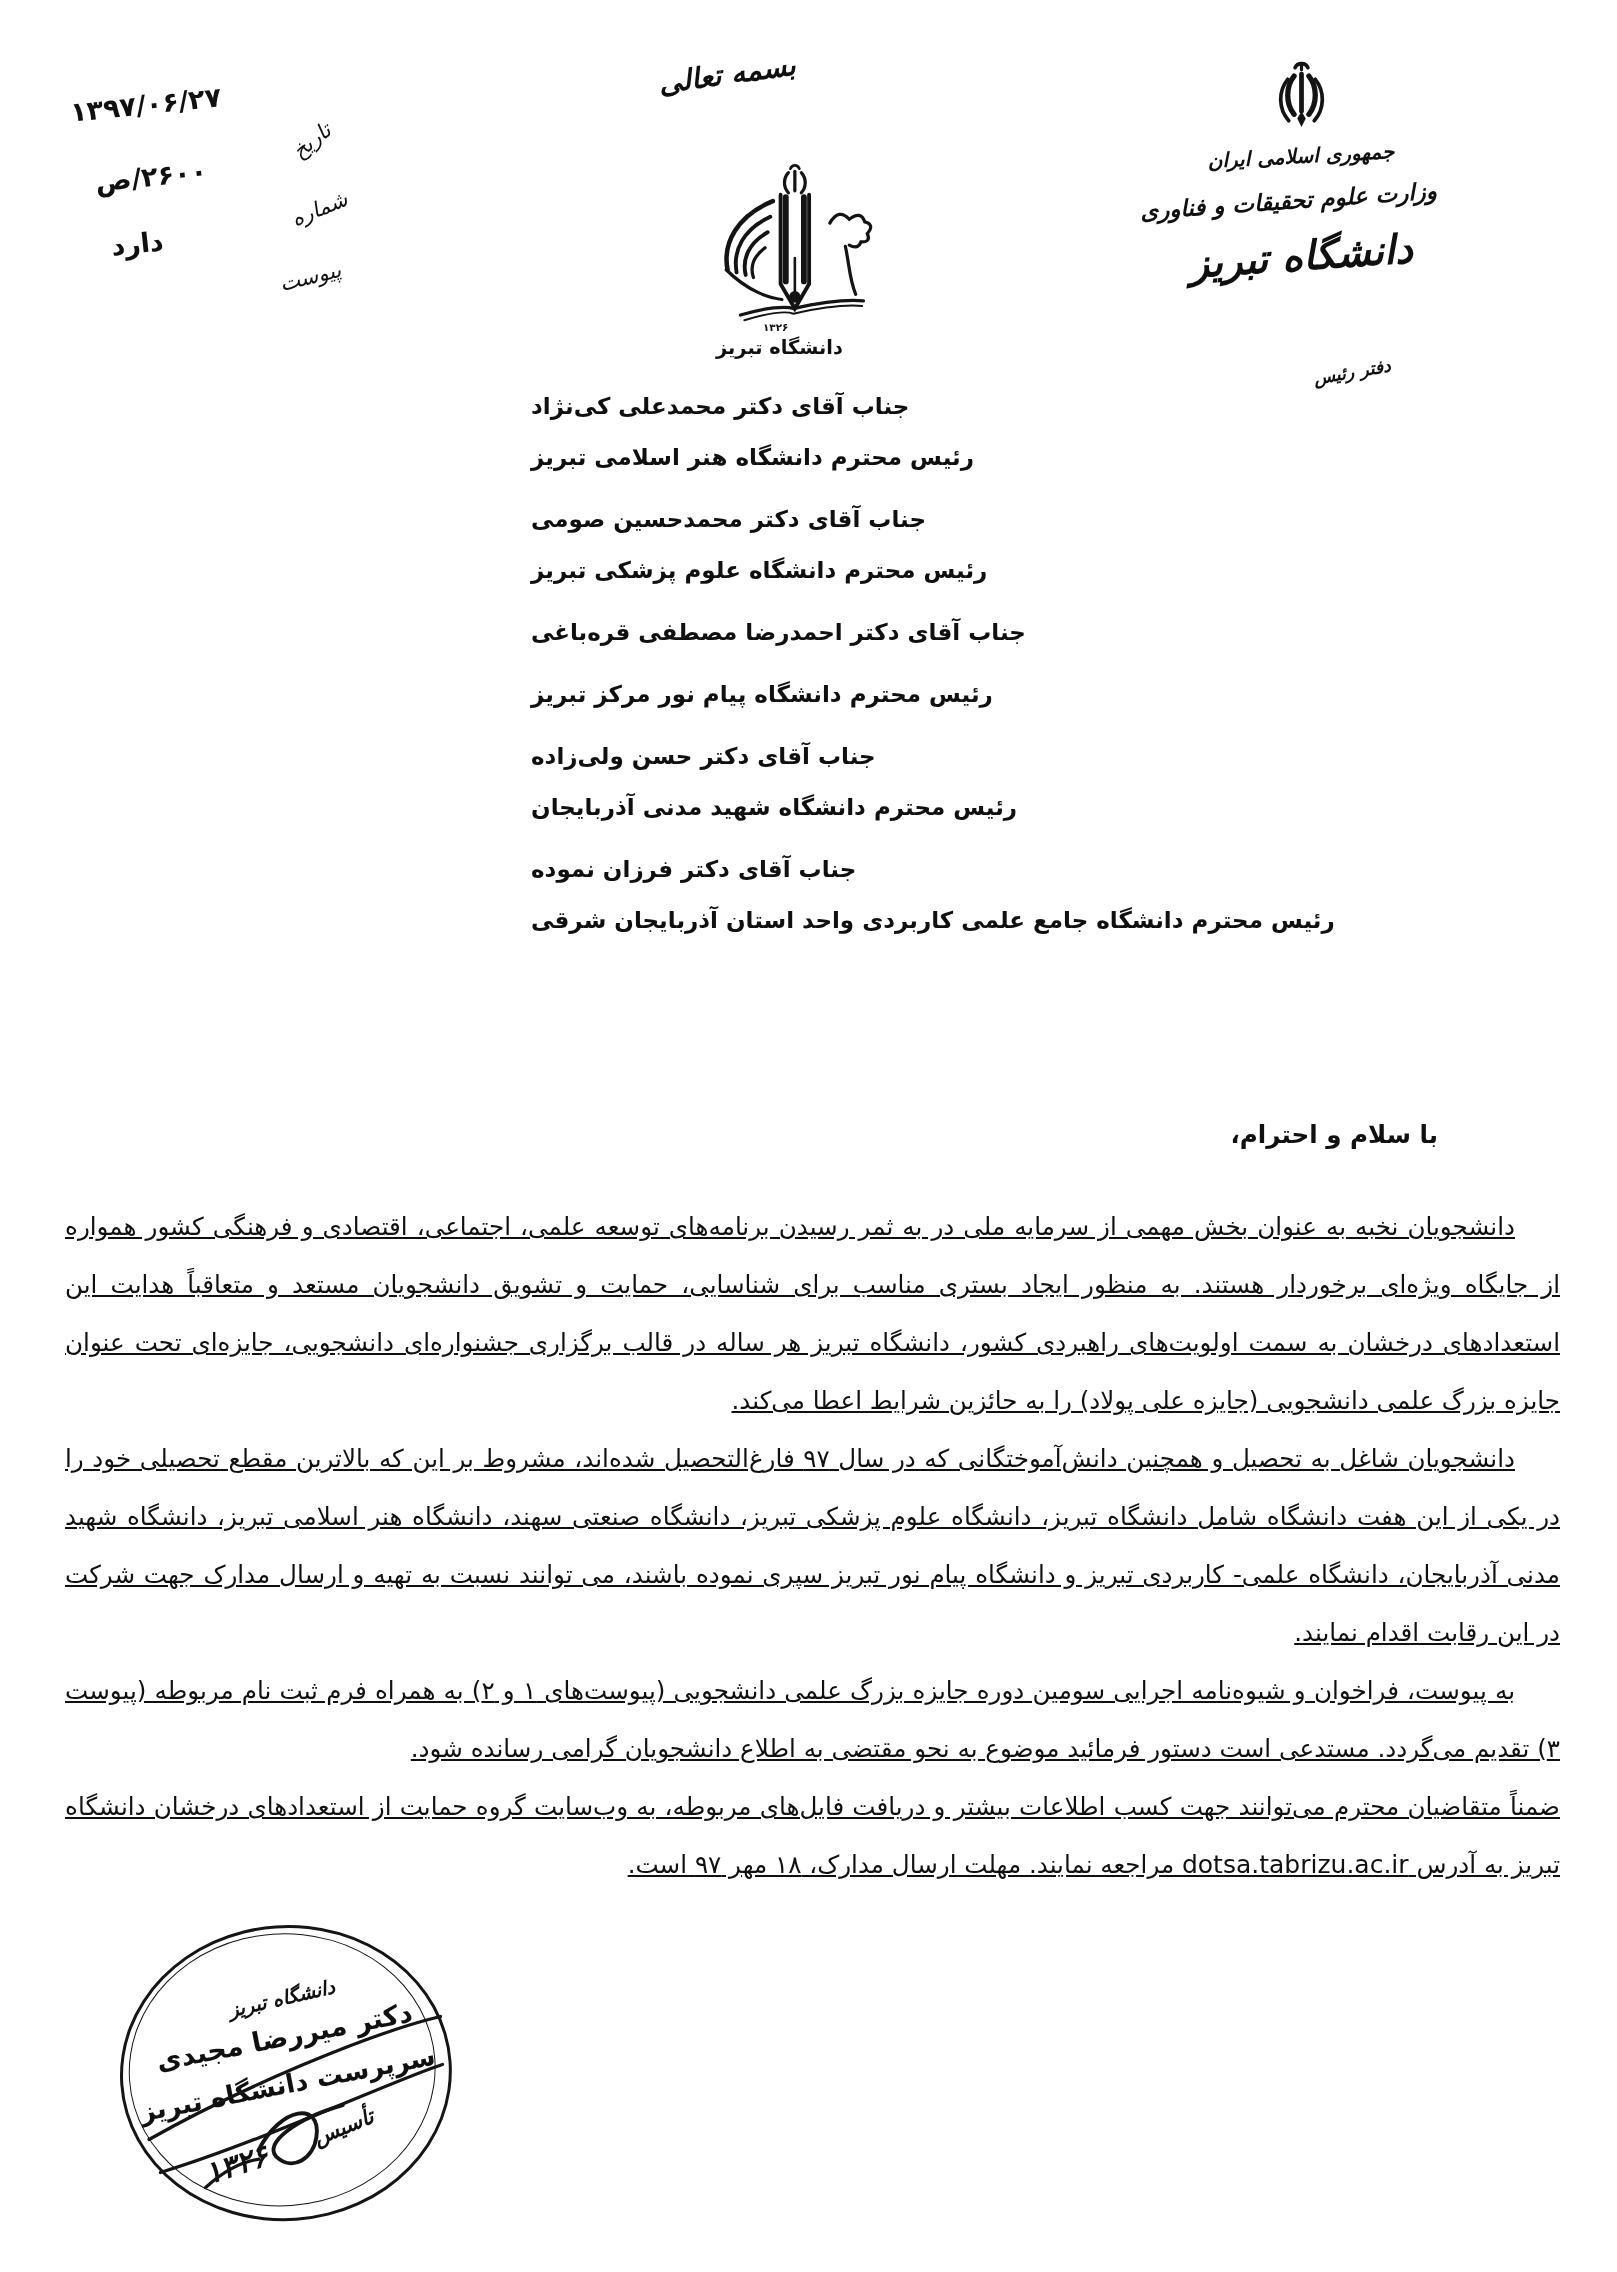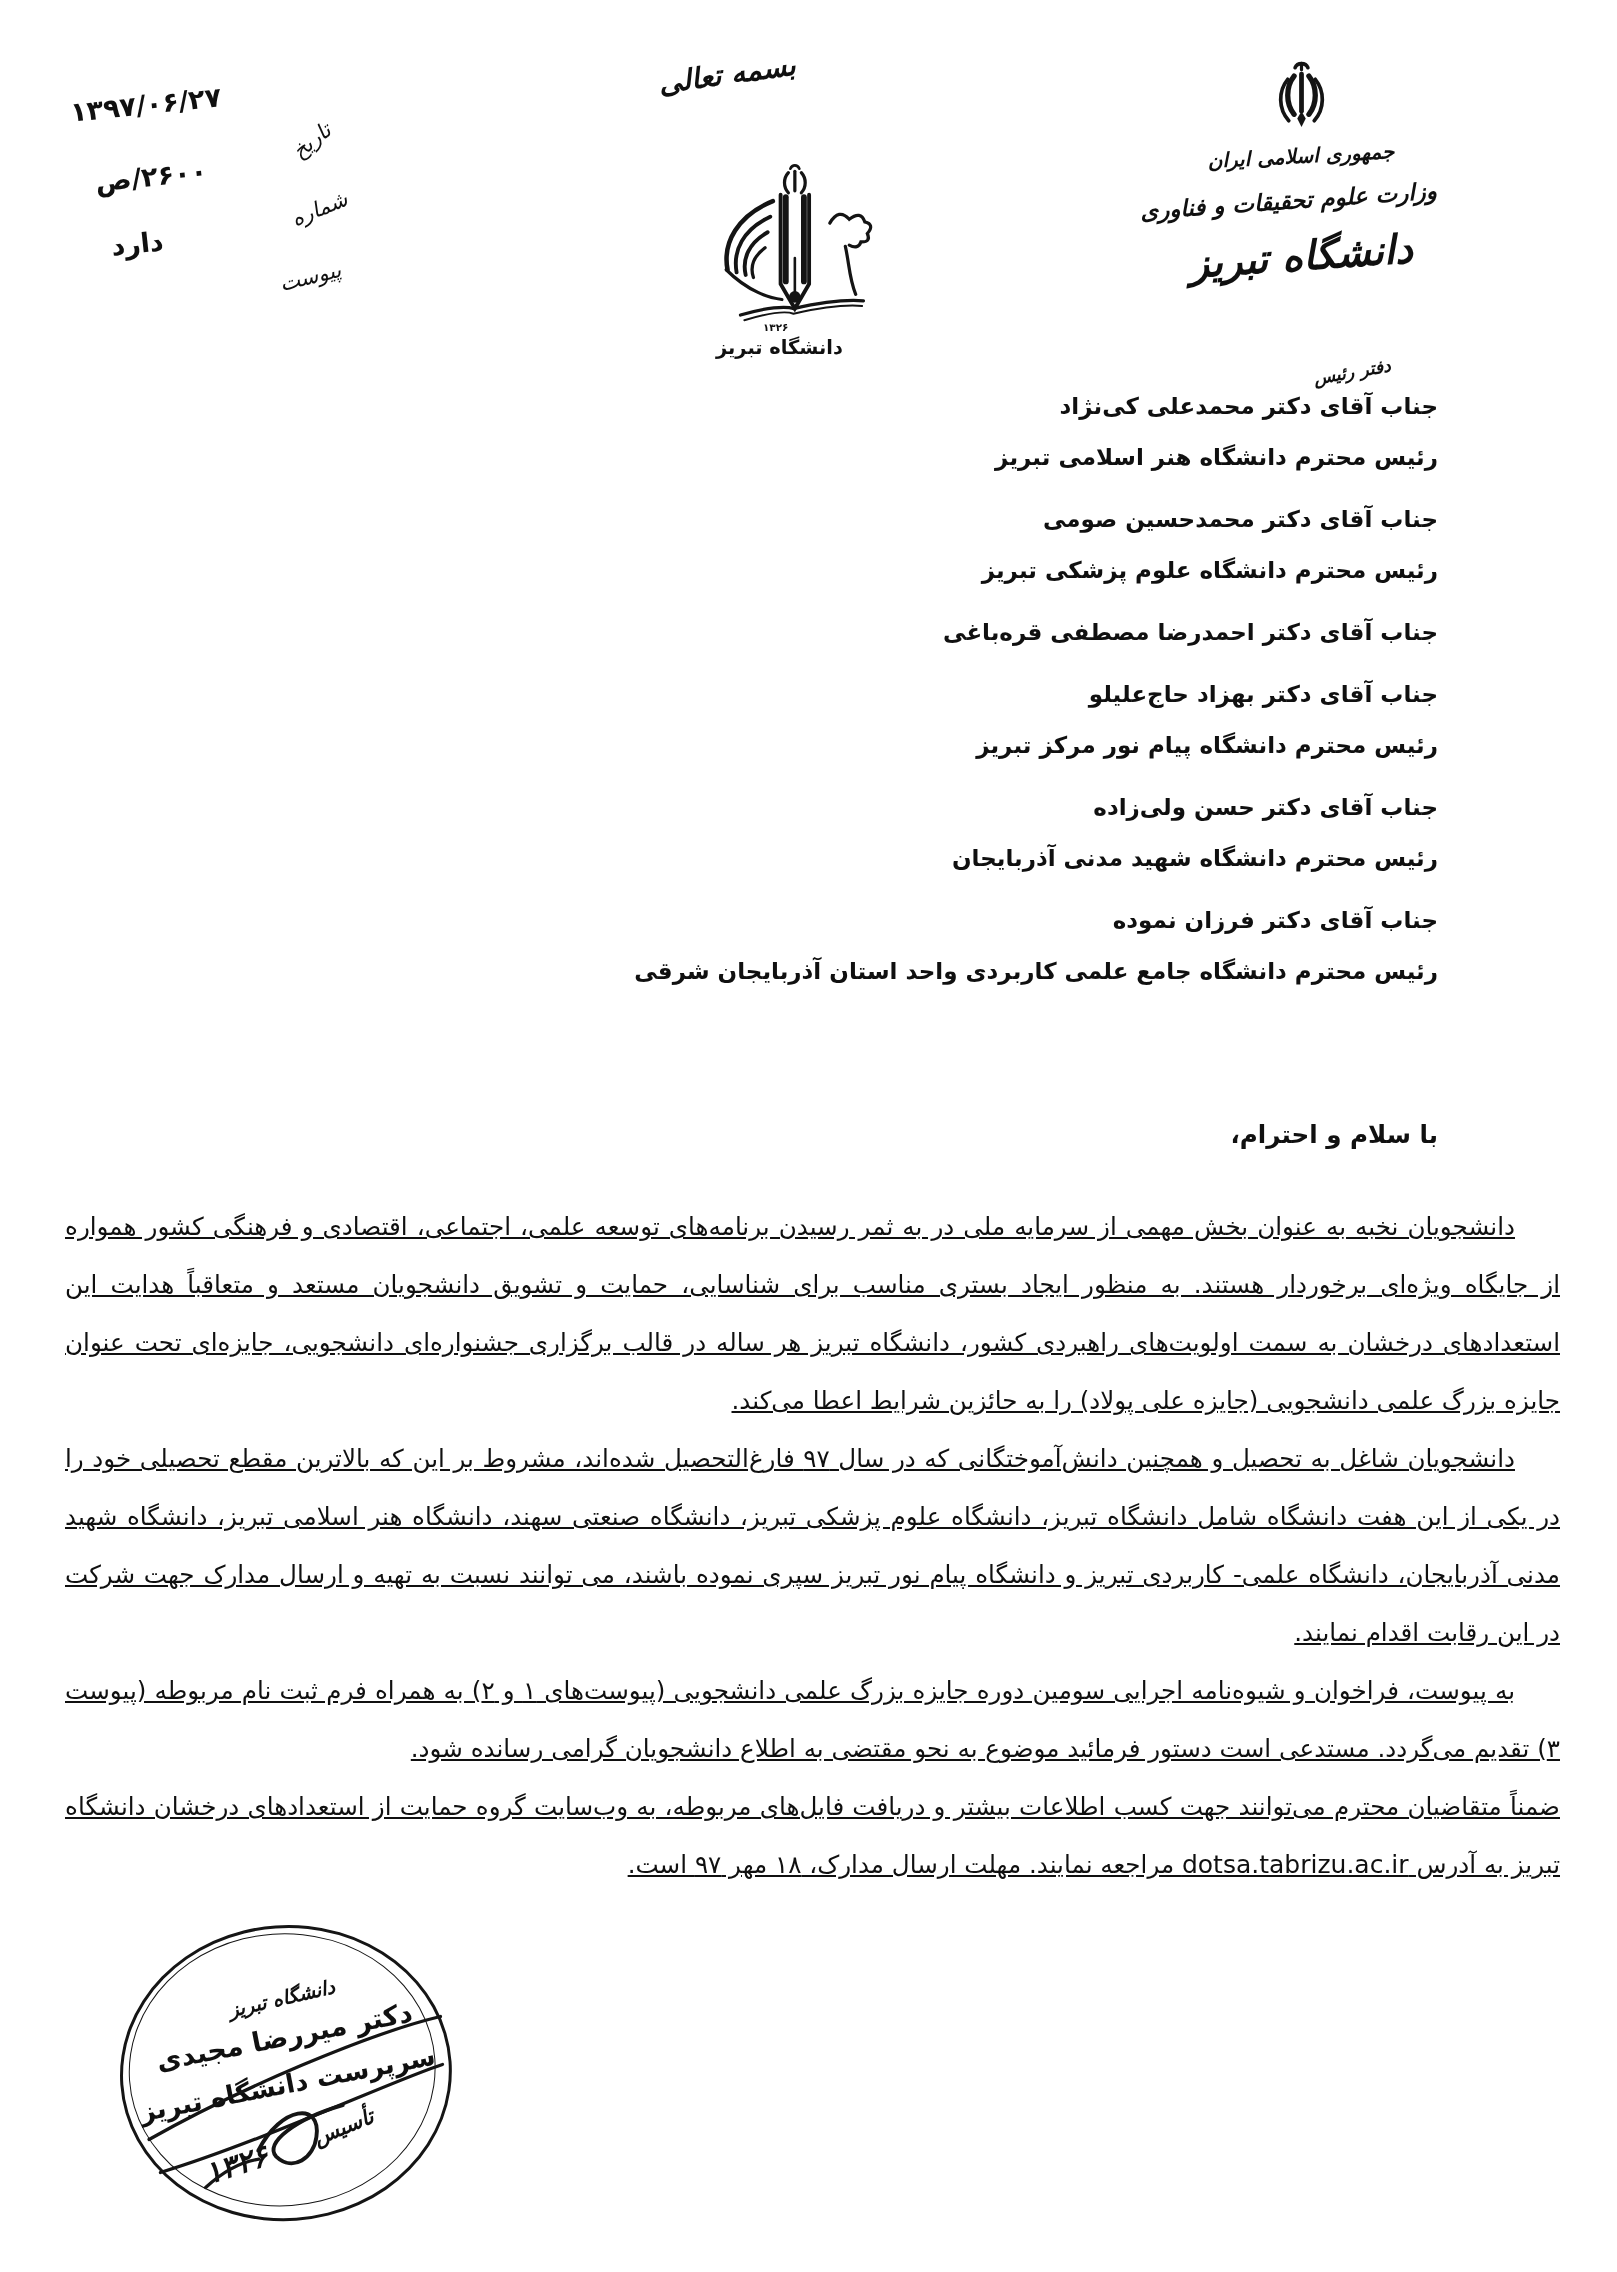--- a/index.html
+++ b/index.html
@@ -23,21 +23,21 @@
   .logo-year{font-size:10.4px;font-weight:bold;}
   
   .rh{width:272px;text-align:center;}
   .rh div{white-space:nowrap;}
   .calligraphy{font-family:"DejaVu Serif","DejaVu Sans",serif;font-style:italic;font-weight:bold;}
   .republic{font-size:20px;transform:rotate(-3deg);}
   .ministry{font-size:23px;transform:rotate(-4deg);}
   .university-big{font-size:40px;transform:rotate(-4deg);}
   .office{font-size:17.5px;transform:rotate(-10deg);}
   
-  .recipients{width:907px;text-align:right;}
+  .recipients{width:907px;text-align:left;}
   .recipient{margin-bottom:11px;}
   .recipient div{font-size:23px;font-weight:bold;line-height:51px;white-space:nowrap;}
   .salutation{font-size:24.6px;font-weight:bold;}
   
   .body-text{left:65px;right:57px;text-align:justify;text-justify:inter-word;}
   .body-text p{margin:0;font-size:24.6px;line-height:58px;text-decoration:underline;}
   .body-text p.indent{text-indent:45px;}
   .url{direction:ltr;unicode-bidi:embed;font-size:25px;}
   
   .stamp{left:120px;top:1925px;width:334px;height:298px;transform:rotate(-4deg);}
@@ -125,21 +125,20 @@
       <div>رئیس محترم دانشگاه هنر اسلامی تبریز</div>
     </div>
     <div class="recipient">
       <div>جناب آقای دکتر محمدحسین صومی</div>
       <div>رئیس محترم دانشگاه علوم پزشکی تبریز</div>
     </div>
     <div class="recipient">
       <div>جناب آقای دکتر احمدرضا مصطفی قره‌باغی</div>
     </div>
     <div class="recipient">
-      <div>جناب آقای دکتر بهزاد حاج‌علیلو</div>
       <div>رئیس محترم دانشگاه پیام نور مرکز تبریز</div>
     </div>
     <div class="recipient">
       <div>جناب آقای دکتر حسن ولی‌زاده</div>
       <div>رئیس محترم دانشگاه شهید مدنی آذربایجان</div>
     </div>
     <div class="recipient">
       <div>جناب آقای دکتر فرزان نموده</div>
       <div>رئیس محترم دانشگاه جامع علمی کاربردی واحد استان آذربایجان شرقی</div>
     </div>

